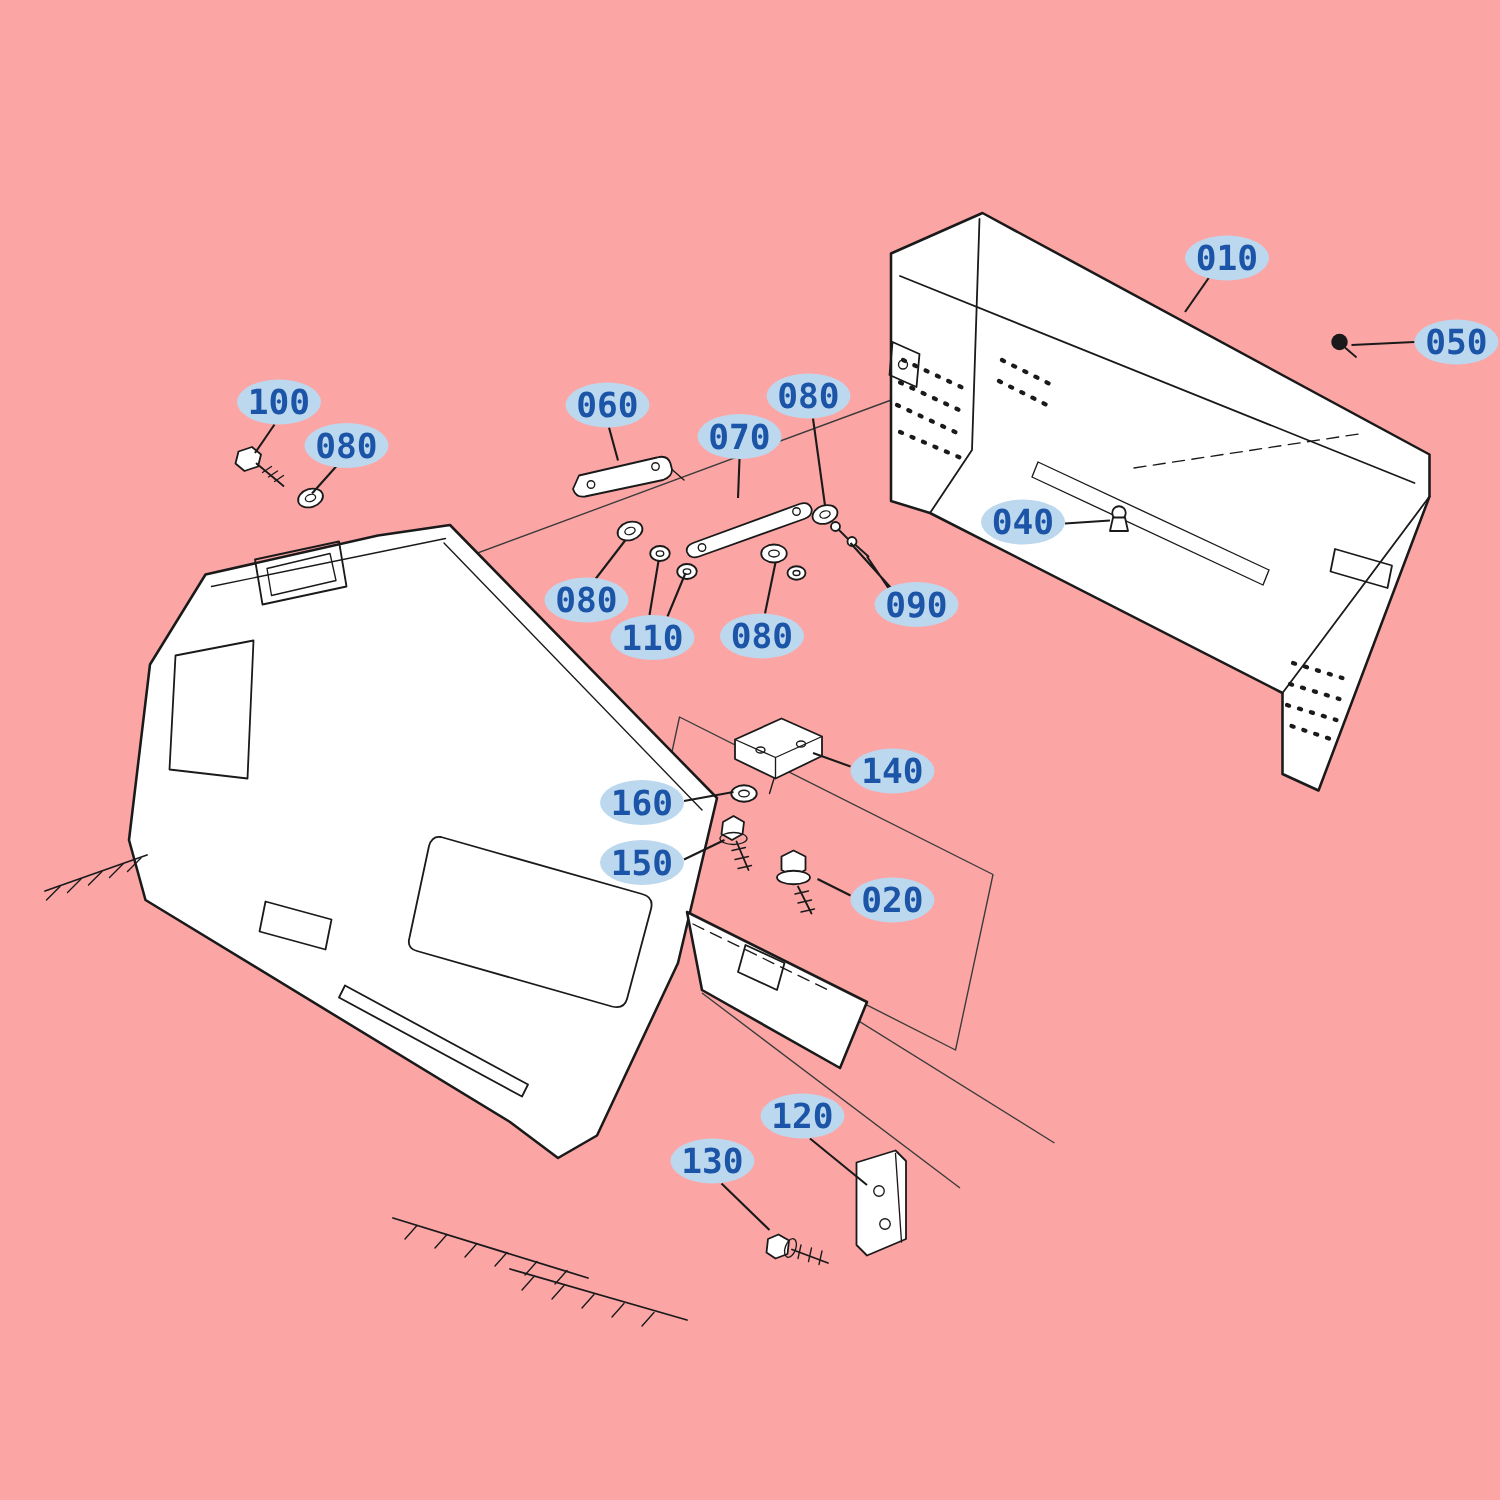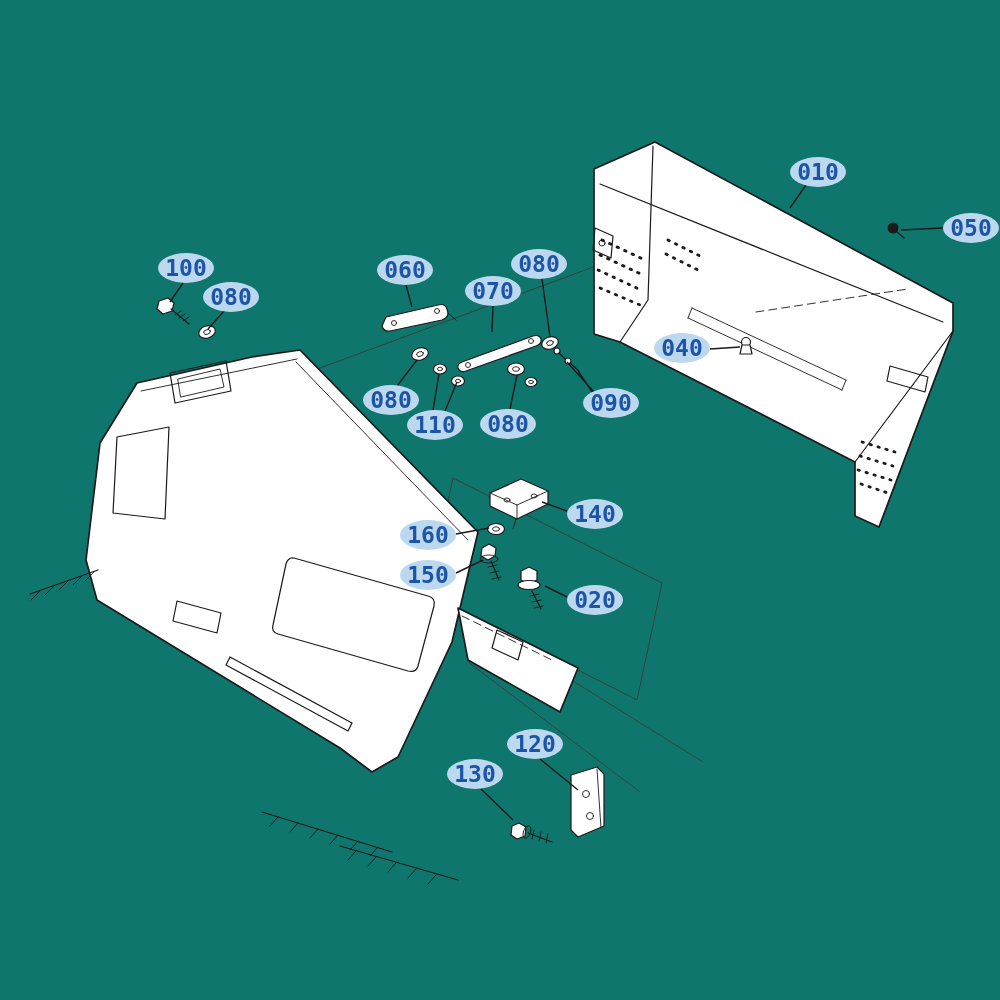--- a/index.html
+++ b/index.html
@@ -1,17 +1,17 @@
 <!DOCTYPE html>
 <html><head>
 <meta charset="utf-8">
 <title>Parts Diagram</title>
 <style>
   html,body{margin:0;padding:0;background:#ffffff;}
-  .canvas{width:1000px;height:1000px;position:relative;background:#0f766e;overflow:hidden;}
+  .canvas{width:1000px;height:1000px;position:relative;background:#fca5a5;overflow:hidden;}
   svg{display:block;}
   .ln  {fill:none;stroke:#1a1a1a;stroke-width:1.7;stroke-linejoin:round;stroke-linecap:round;}
   .ln2 {fill:none;stroke:#1a1a1a;stroke-width:1.2;stroke-linejoin:round;stroke-linecap:round;}
   .ln3 {fill:none;stroke:#1a1a1a;stroke-width:0.9;stroke-linejoin:round;stroke-linecap:round;}
   .thin{fill:none;stroke:#3a3a3a;stroke-width:0.9;stroke-linejoin:round;}
   .dash{stroke-dasharray:8 5;}
   .dots{fill:none;stroke:#1a1a1a;stroke-width:2.8;stroke-dasharray:1.5 6.8;stroke-linecap:round;}
   .leader{fill:none;stroke:#1a1a1a;stroke-width:1.4;}
   .fillw{fill:#ffffff;}
   .filld{fill:#1a1a1a;stroke:none;}

